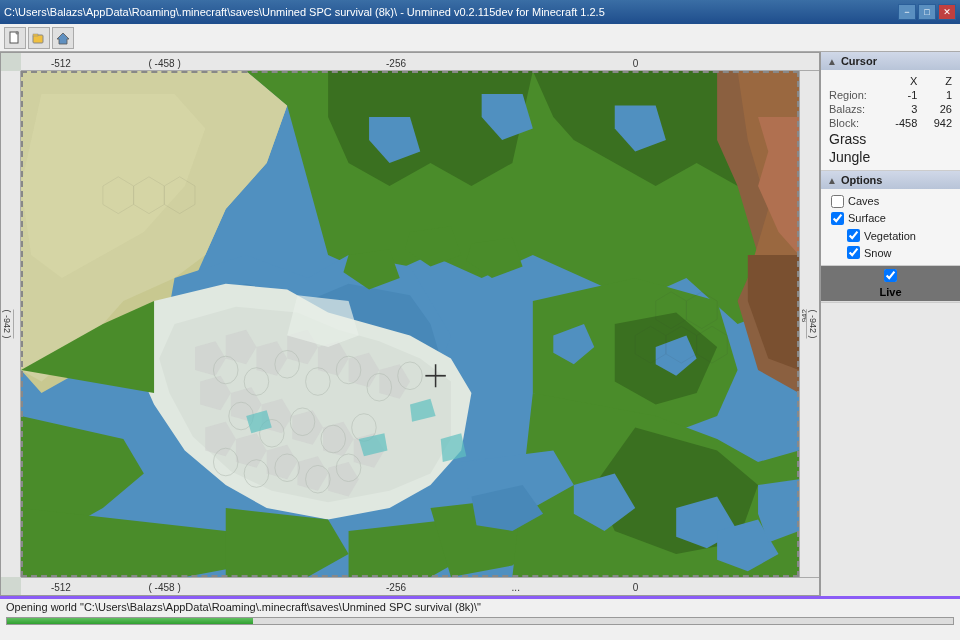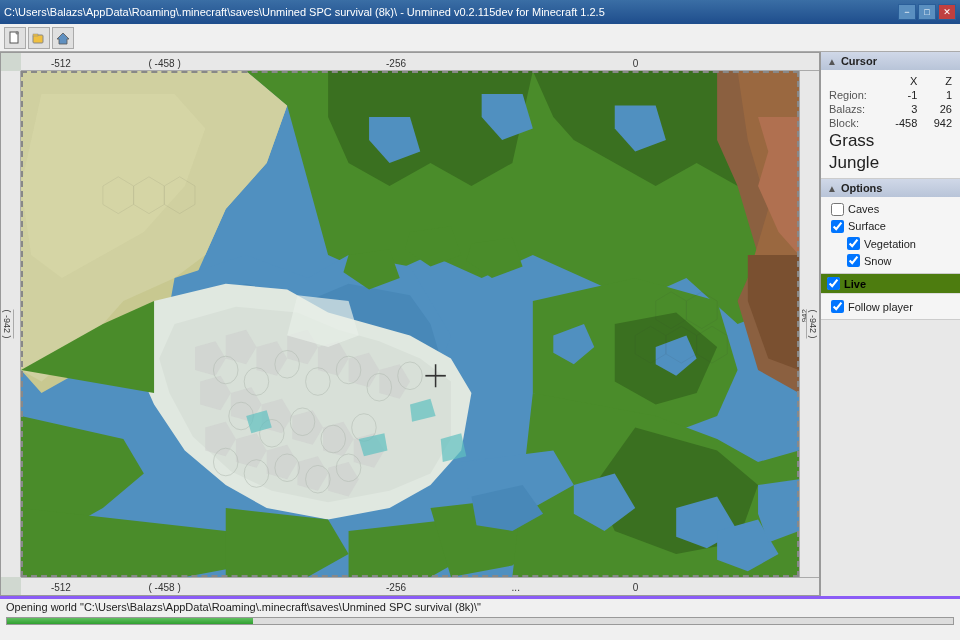--- a/index.html
+++ b/index.html
@@ -234,21 +234,21 @@
       width: 30px;
     }
     .info-col-header {
       text-align: right;
       color: #555;
       font-size: 10px;
     }
 
     .biome-row {
       padding: 1px 2px;
-      font-size: 17px;
+      font-size: 14px;
       color: #222;
     }
 
     .checkbox-row {
       display: flex;
       align-items: flex-start;
       gap: 4px;
       padding: 2px 4px;
       font-size: 11px;
       color: #222;
@@ -559,29 +559,23 @@
           <label for="veg-cb">Vegetation</label>
         </div>
         <div class="sub-checkbox-row">
           <input type="checkbox" id="snow-cb" checked="" style="">
           <label for="snow-cb">Snow</label>
         </div>
       </div>
     </div>
 
     <div class="panel-section">
-      <div style="padding: 3px 6px; display:flex; align-items:center; gap:4px; background:#4d7c0f; border-bottom:1px solid #ddd;">
+      <div style="padding: 3px 6px; display:flex; align-items:center; gap:4px; background:#737373; border-bottom:1px solid #ddd;flex-direction:column;">
         <input type="checkbox" id="live-cb" checked="" style="">
         <label for="live-cb" style="font-weight:bold; font-size:11px;">Live</label>
-      </div>
-      <div class="panel-content">
-        <div class="sub-checkbox-row" style="padding-left:4px;">
-          <input type="checkbox" id="follow-cb" checked="" style="">
-          <label for="follow-cb">Follow player</label>
-        </div>
       </div>
     </div>
 
   </div>
 </div>
 
 <div id="status-bar">
   <div id="status-line1">Opening world "C:\Users\Balazs\AppData\Roaming\.minecraft\saves\Unmined SPC survival (8k)\"</div>
   <div id="progress-container">
     <div id="progress-bar" style="width:26%;"></div>

